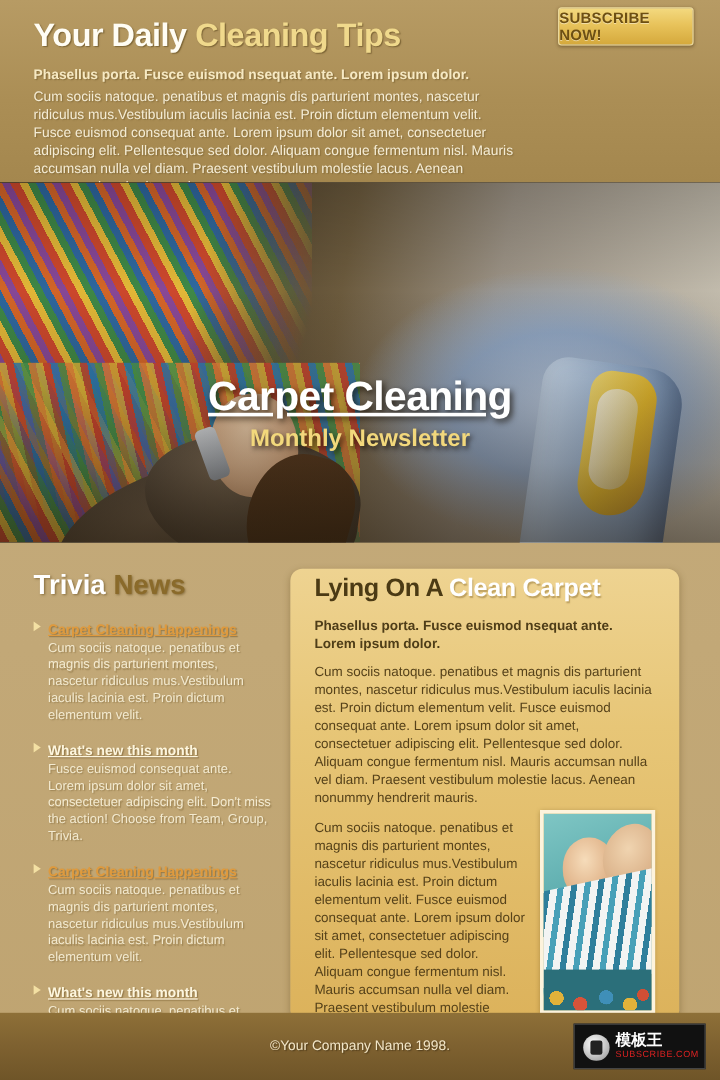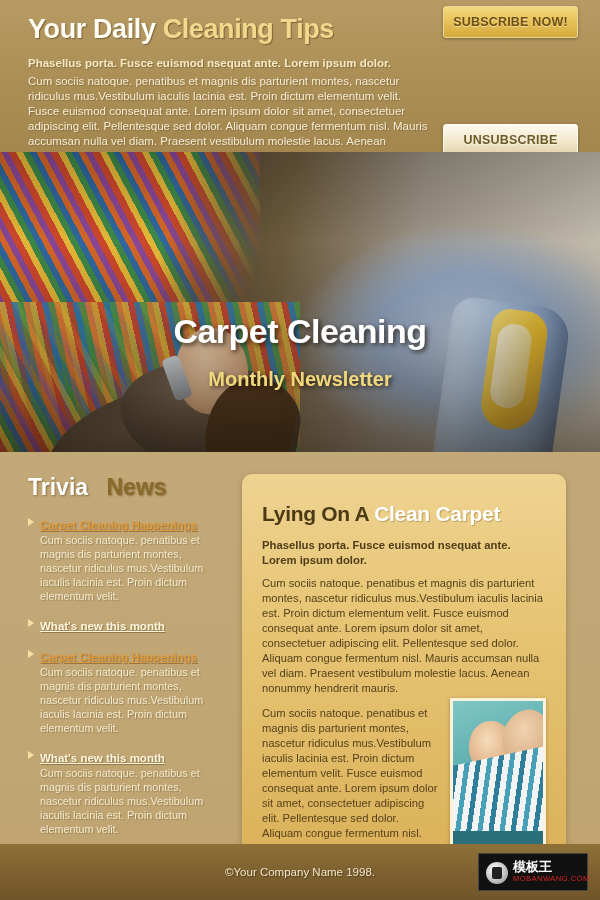--- a/index.html
+++ b/index.html
@@ -40,21 +40,21 @@
     margin-top: 5px;
     font-size: 11.5px;
     line-height: 15px;
     color: #f4ecd5;
     width: 400px;
     text-shadow: 1px 1px 1px rgba(80,60,20,.35);
   }
 
   .btn {
     position: absolute;
-    width: 135px; height: 32px;
+    width: 113px; height: 32px;
     border-radius: 3px;
     border: 1px solid #e9d79a;
     background: linear-gradient(180deg,#f3d97f 0%, #e8c35b 45%, #d5a93c 100%);
     color: #6d4f12;
     font-size: 12.5px; font-weight: bold;
     display: flex; align-items: center; justify-content: center;
     text-shadow: 0 1px 0 rgba(255,255,255,.45);
     box-shadow: 0 1px 3px rgba(60,40,10,.45);
     letter-spacing: .2px;
     cursor: pointer;
@@ -173,42 +173,43 @@
     background: linear-gradient(180deg, rgba(0,0,0,.18) 0%, rgba(0,0,0,0) 30%, rgba(30,20,10,.30) 78%, rgba(35,24,10,.55) 100%);
   }
   .hero-text {
     position: absolute; left: 0; right: 0; top: 160px;
     text-align: center;
   }
   .hero-title {
     font-size: 34px; font-weight: bold; color: #ffffff;
     text-shadow: 2px 2px 5px rgba(20,12,0,.75);
     letter-spacing: -0.5px;
+    text-decoration: underline;
   }
   .hero-sub {
     font-size: 20px; font-weight: bold; color: #f2d87c;
     text-shadow: 2px 2px 4px rgba(20,12,0,.7);
-    margin-top: 17px;
+    margin-top: 4px;
   }
 
   
   .main {
     position: relative;
     height: 400px;
     padding: 22px 22px 0 28px;
     display: flex;
     gap: 16px;
   }
   .col-left { width: 198px; }
   .latest-title {
     font-size: 23px; font-weight: bold; color: #ffffff;
     text-shadow: 1px 1px 2px rgba(90,65,20,.55);
     margin-bottom: 14px;
   }
-  .latest-title .accent { color: #8a6a2a; margin-left: 12px; }
+  .latest-title .accent { color: #8a6a2a; }
   .news-item { margin-bottom: 13px; position: relative; padding-left: 12px; margin-top: 12px; }
   .news-bullet {
     position: absolute; left: 0; top: 3px;
     width: 0; height: 0;
     border-top: 4px solid transparent;
     border-bottom: 4px solid transparent;
     border-left: 6px solid #f3e0a3;
   }
   .news-head {
     font-size: 11.5px; font-weight: bold;
@@ -222,21 +223,21 @@
   .news-body {
     font-size: 10.8px; line-height: 14px;
     color: #f3ead0;
     text-shadow: 1px 1px 1px rgba(90,65,20,.35);
   }
 
   .col-right {
     width: 324px;
     background: linear-gradient(180deg,#eed391 0%, #e7c677 35%, #dcb25b 100%);
     border-radius: 10px;
-    padding: 28px 20px 16px 20px;
+    padding: 5px 20px 16px 20px;
     box-shadow: 0 2px 6px rgba(90,65,20,.35);
   }
   .panel-title {
     font-size: 21px; font-weight: bold; color: #4b3a14;
     margin-bottom: 12px;
     letter-spacing: -0.3px;
   }
   .panel-title .accent { color: #ffffff; text-shadow: 1px 1px 1px rgba(120,90,30,.4); }
   .panel-lead {
     font-size: 11.3px; font-weight: bold; color: #4e3d18;
@@ -328,21 +329,20 @@
 <div class="page">
 
   <div class="header">
     <div class="header-title">
       <span>Your Daily </span><span class="accent">Cleaning Tips</span>
     </div>
     <div class="header-sub">Phasellus porta. Fusce euismod nsequat ante. Lorem ipsum dolor.</div>
     <div class="header-body">Cum sociis natoque. penatibus et magnis dis parturient montes, nascetur ridiculus mus.Vestibulum iaculis lacinia est. Proin dictum elementum velit. Fusce euismod consequat ante. Lorem ipsum dolor sit amet, consectetuer adipiscing elit. Pellentesque sed dolor. Aliquam congue fermentum nisl. Mauris accumsan nulla vel diam. Praesent vestibulum molestie lacus. Aenean nonummy hendrerit mauris.</div>
 
     <div class="btn btn-subscribe">SUBSCRIBE NOW!</div>
-    <div class="btn btn-unsubscribe">UNSUBSCRIBE</div>
   </div>
 
   <div class="hero">
     <div class="hero-bg"></div>
     <div class="rug"></div>
     <div class="rug2"></div>
     <div class="girl-hair"></div>
     <div class="girl-body"></div>
     <div class="girl-torso"></div>
     <div class="girl-head"></div>
@@ -369,20 +369,21 @@
 
       <div class="news-item">
         <span class="news-bullet"></span>
         <a class="news-head orange" href="#">Carpet Cleaning Happenings</a>
         <div class="news-body">Cum sociis natoque. penatibus et magnis dis parturient montes, nascetur ridiculus mus.Vestibulum iaculis lacinia est. Proin dictum elementum velit.</div>
       </div>
 
       <div class="news-item">
         <span class="news-bullet"></span>
         <a class="news-head" href="#">What's new this month</a>
+        <div class="news-body">Fusce euismod consequat ante. Lorem ipsum dolor sit amet, consectetuer adipiscing elit. Don't miss the action! Choose from Team, Group, Trivia.</div>
       </div>
 
       <div class="news-item">
         <span class="news-bullet"></span>
         <a class="news-head orange" href="#">Carpet Cleaning Happenings</a>
         <div class="news-body">Cum sociis natoque. penatibus et magnis dis parturient montes, nascetur ridiculus mus.Vestibulum iaculis lacinia est. Proin dictum elementum velit.</div>
       </div>
 
       <div class="news-item">
         <span class="news-bullet"></span>
@@ -407,17 +408,17 @@
       </div>
       <div class="panel-flow">Cum sociis natoque. penatibus et magnis dis parturient montes, nascetur ridiculus mus.Vestibulum iaculis lacinia est. Proin dictum elementum velit. Fusce euismod consequat ante. Lorem ipsum dolor sit amet, consectetuer adipiscing elit. Pellentesque sed dolor. Aliquam congue fermentum nisl. Mauris accumsan nulla vel diam. Praesent vestibulum molestie lacus. Aenean</div>
     </div>
   </div>
 
   <div class="footer">
     <div class="copyright">©Your Company Name 1998.</div>
     <div class="logo">
       <div class="logo-mark"></div>
       <div class="logo-cn">模板王</div>
-      <div class="logo-en">MOBANWANG.COM</div>
+      <div class="logo-en">SUBSCRIBE.COM</div>
     </div>
   </div>
 
 </div>
 
 </body></html>

